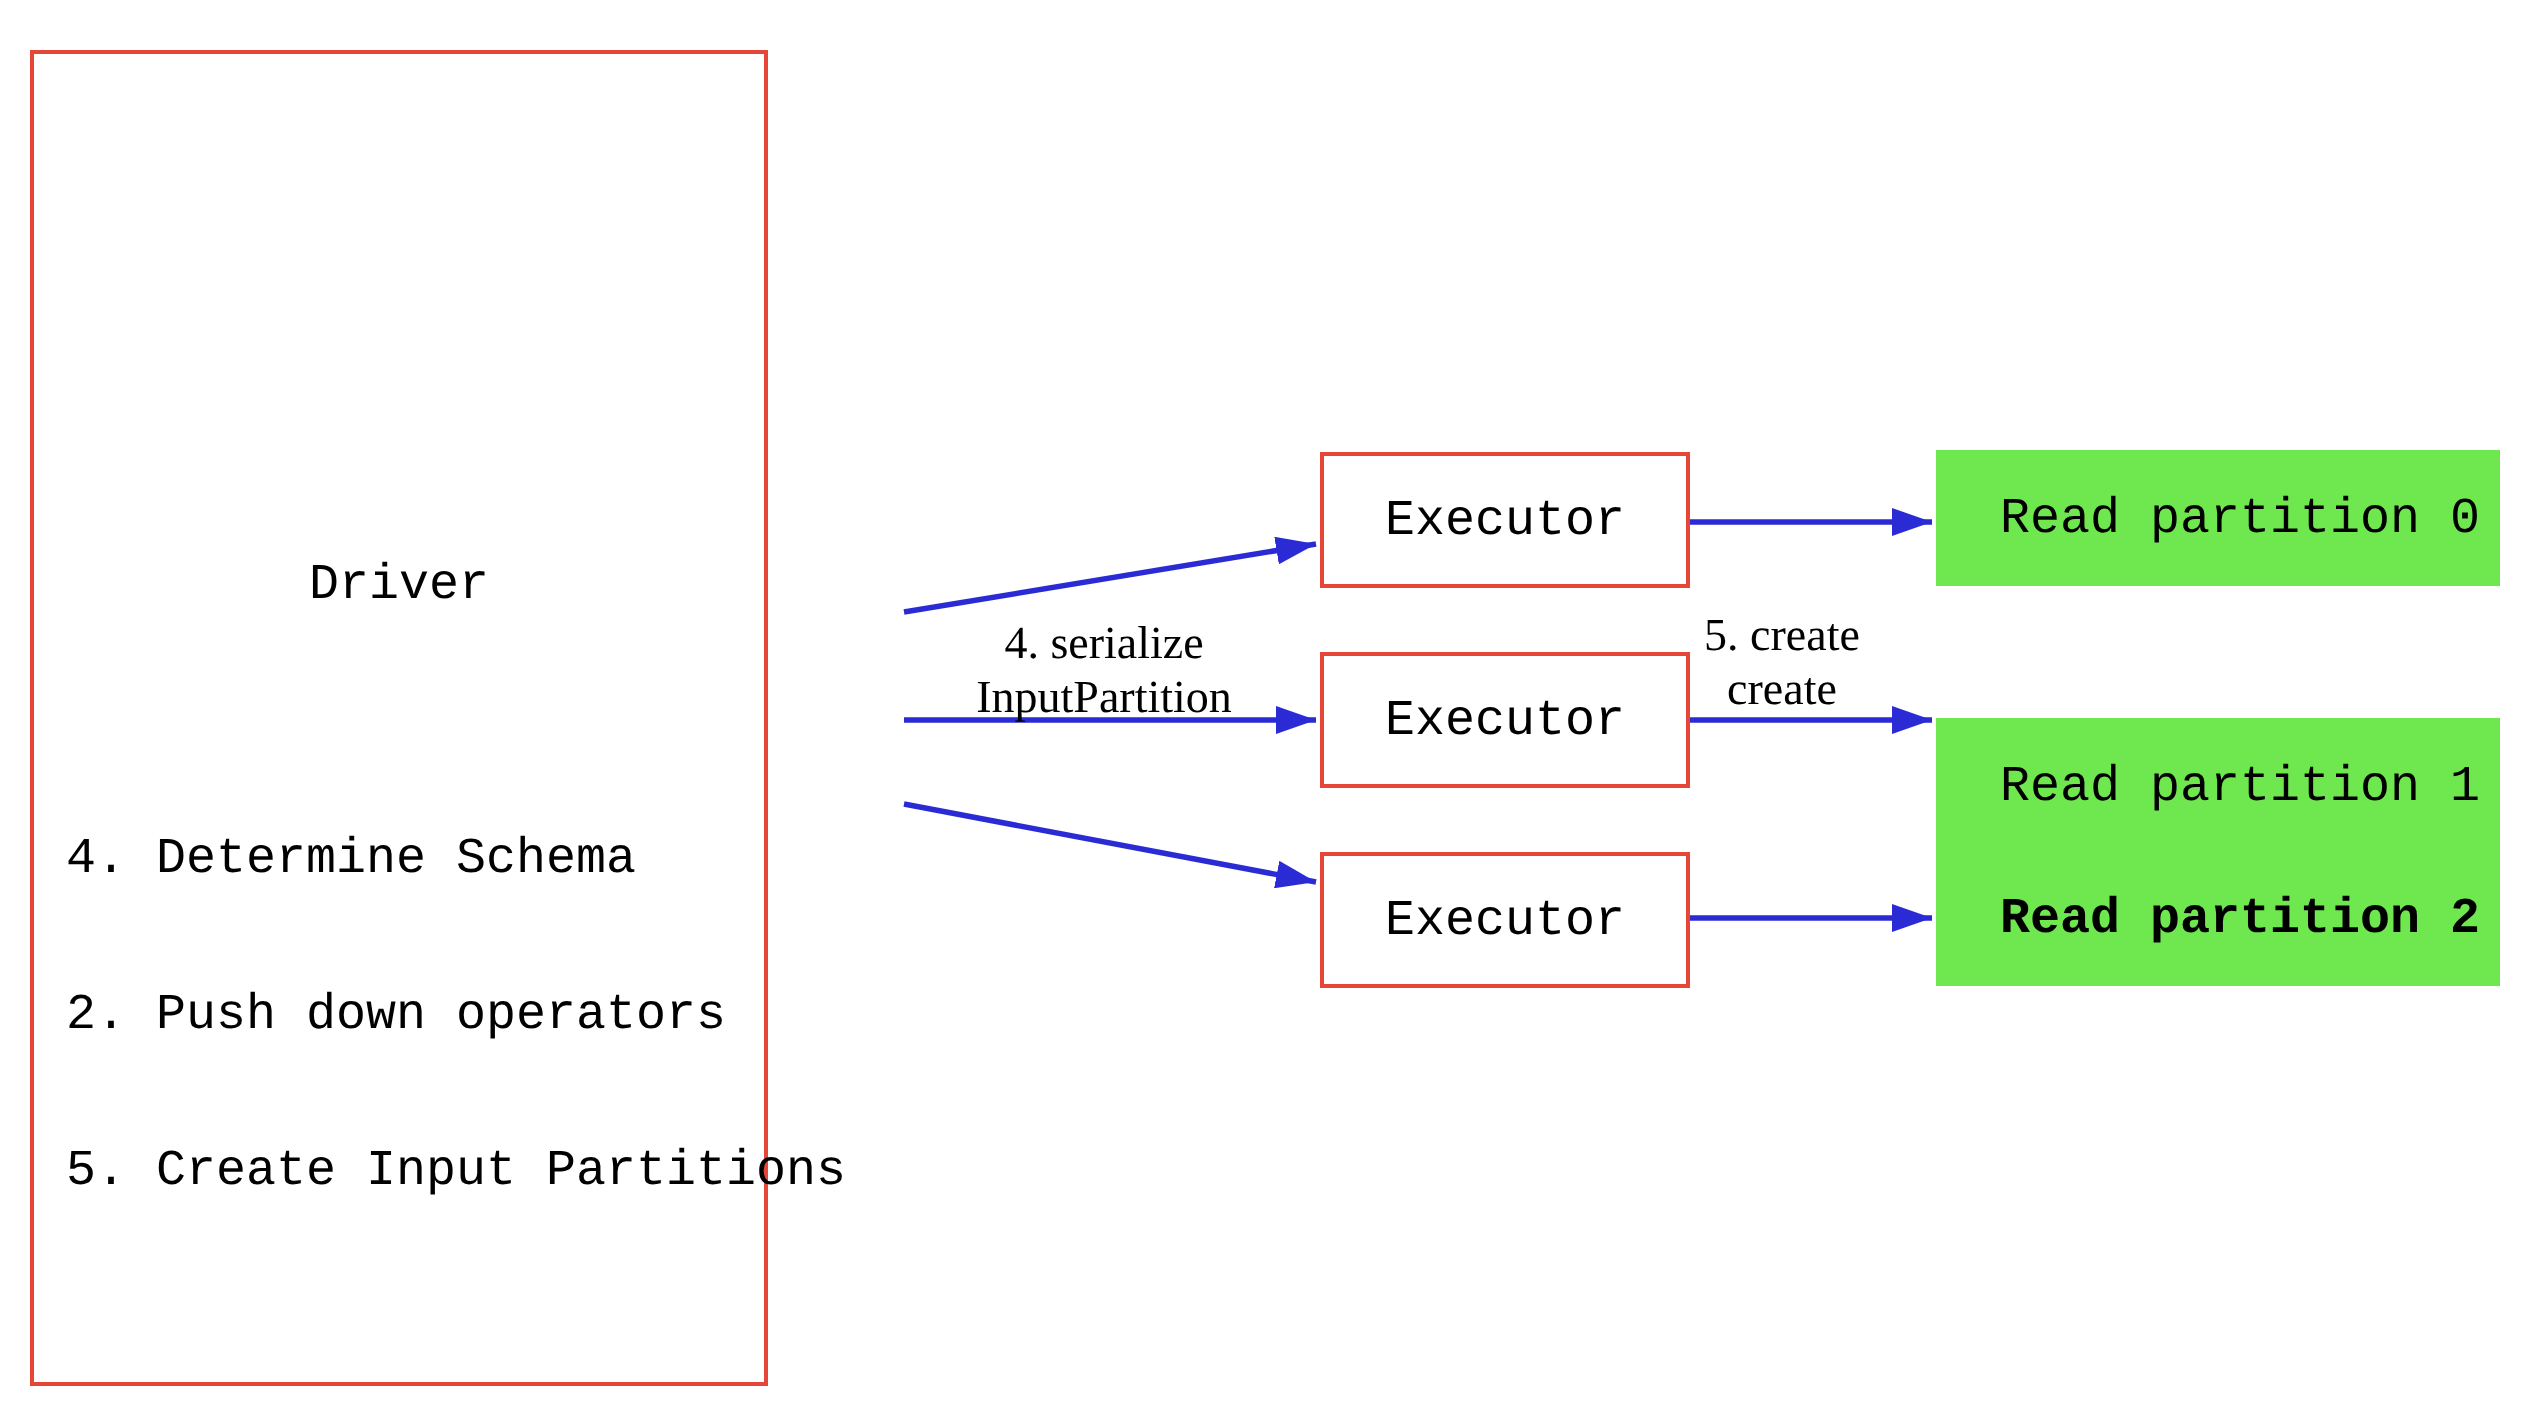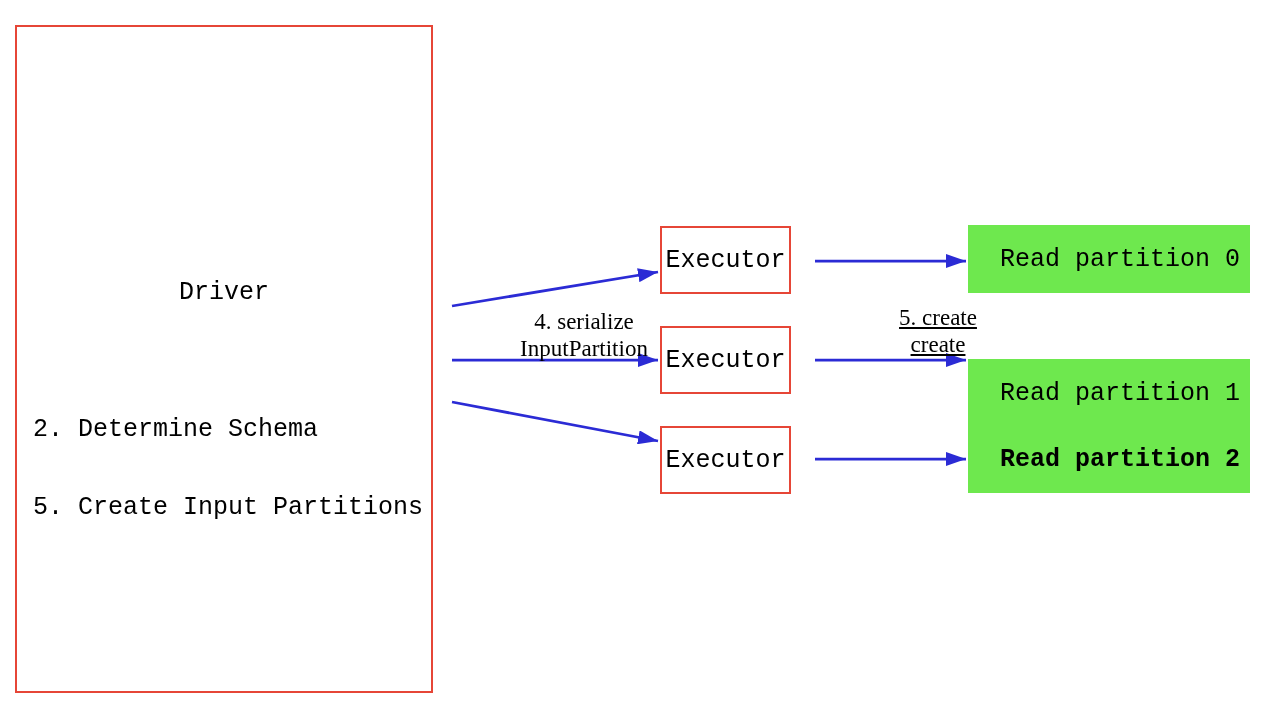--- a/index.html
+++ b/index.html
@@ -29,21 +29,21 @@
   .arrow {
     stroke: var(--arrow-blue, #2b2bd5);
     stroke-width: 2.75;
     fill: none;
   }
   .arrowhead { fill: var(--arrow-blue, #2b2bd5); }
 
   .driver-box {
     position: absolute;
     left: 15px; top: 25px;
-    width: 418px; height: 668px;
+    width: 369px; height: 668px;
     border: 2px solid var(--box-border, #e64637);
     background: var(--background-white, #ffffff);
   }
   .driver-title {
     position: absolute;
     left: 0; top: 252px;
     width: 100%;
     text-align: center;
     font-size: 25px;
     line-height: 27px;
@@ -51,21 +51,21 @@
   .driver-steps {
     position: absolute;
     left: 16px; top: 338px;
     font-size: 25px;
     line-height: 26px;
     white-space: pre;
   }
   .executor-box {
     position: absolute;
     left: 660px;
-    width: 131px; height: 68px;
+    width: 185px; height: 68px;
     border: 2px solid var(--box-border, #e64637);
     background: var(--background-white, #ffffff);
     display: flex; align-items: center; justify-content: center;
     font-size: 25px;
   }
   .executor-1 { top: 226px; }
   .executor-2 { top: 326px; }
   .executor-3 { top: 426px; }
 
   .partition-box {
@@ -83,22 +83,22 @@
 
   .edge-label {
     position: absolute;
     transform: translateX(-50%);
     text-align: center;
     font-family: "Liberation Serif", "DejaVu Serif", serif;
     font-size: 23px;
     line-height: 27px;
     white-space: nowrap;
   }
-  .edge-label-serialize { left: 584px; top: 308px; }
-  .edge-label-create-reader { left: 938px; top: 304px; text-decoration: underline; }
+  .edge-label-serialize { left: 552px; top: 308px; }
+  .edge-label-create-reader { left: 891px; top: 304px; }
 </style>
 </head>
 <body>
 
 <div class="stage">
 
   <svg class="arrows-layer" viewBox="0 0 1270 710" xmlns="http://www.w3.org/2000/svg">
     <defs>
       <marker id="ah" viewBox="0 0 10 7" refX="10" refY="3.5" markerUnits="userSpaceOnUse" markerWidth="20" markerHeight="14" orient="auto">
         <path class="arrowhead" d="M0,0 L10,3.5 L0,7 Z"></path>
@@ -108,21 +108,22 @@
     <line class="arrow" x1="452" y1="360" x2="658" y2="360" marker-end="url(#ah)"></line>
     <line class="arrow" x1="452" y1="402" x2="658" y2="441" marker-end="url(#ah)"></line>
     <line class="arrow" x1="815" y1="261" x2="966" y2="261" marker-end="url(#ah)"></line>
     <line class="arrow" x1="815" y1="360" x2="966" y2="360" marker-end="url(#ah)"></line>
     <line class="arrow" x1="815" y1="459" x2="966" y2="459" marker-end="url(#ah)"></line>
   </svg>
 
   <div class="driver-box">
     <div class="driver-title">Driver</div>
     <div class="driver-steps">
-      <div>2. Determine Schema</div>
+      <div>4. Determine Schema</div>
+      <div>2. Push down operators</div>
       <div>5. Create Input Partitions</div>
     </div>
   </div>
 
   <div class="edge-label edge-label-serialize">
     <div>4. serialize</div>
     <div>InputPartition</div>
   </div>
 
   <div class="edge-label edge-label-create-reader">

